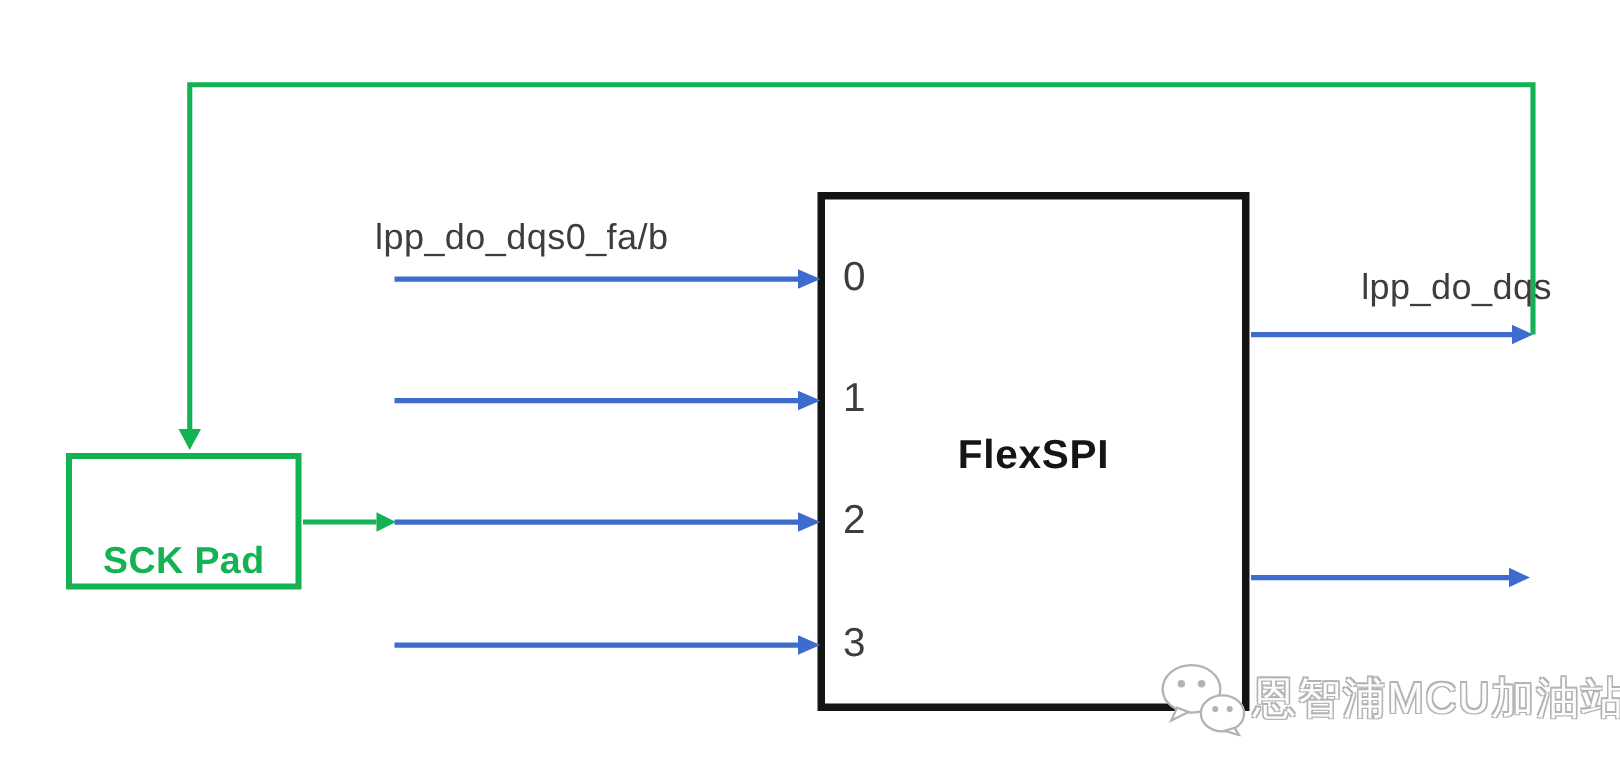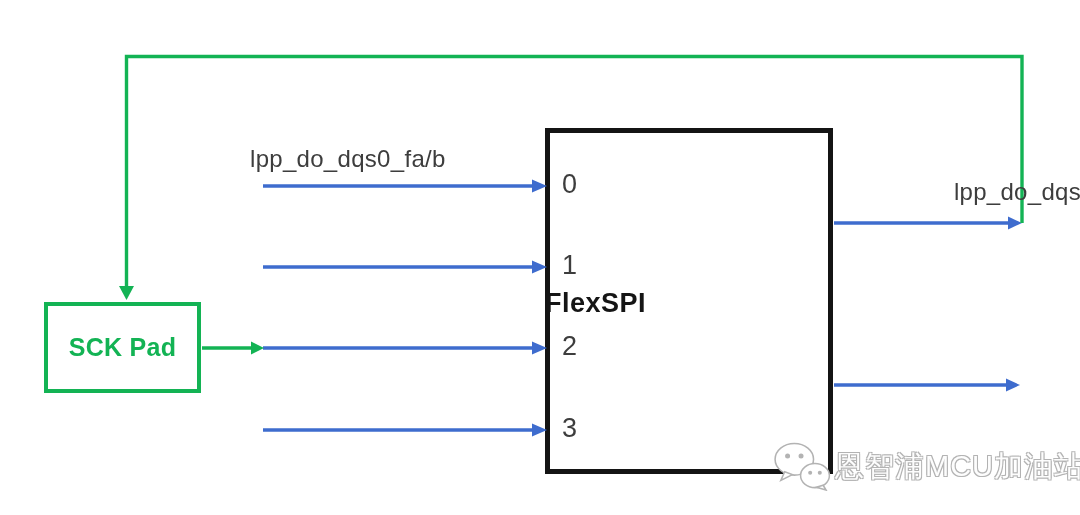--- a/index.html
+++ b/index.html
@@ -11,45 +11,45 @@
   .blue-line{stroke:var(--blue);stroke-width:3.5;fill:none;}
   .blue-head{fill:var(--blue);stroke:none;}
   .green-line{stroke:var(--green);stroke-width:3.4;fill:none;}
   .green-head{fill:var(--green);stroke:none;}
 
   .flexspi-box{
     position:absolute;left:545px;top:128px;width:288px;height:346px;
     box-sizing:border-box;border:5px solid var(--box-border);background:#ffffff;z-index:1;
   }
   .flexspi-label{
-    position:absolute;left:545px;top:288px;width:288px;
+    position:absolute;left:545px;top:288px;width:288px;text-align:center;
     font-size:27px;font-weight:bold;color:#151515;letter-spacing:.5px;z-index:3;
   }
   .port-num{
     position:absolute;left:562px;width:34px;height:34px;
     font-size:27px;color:var(--label-text);z-index:3;
   }
   .port-0{top:169px;} .port-1{top:250px;} .port-2{top:331px;} .port-3{top:413px;}
 
   .in-label{
     position:absolute;left:250px;width:285px;text-align:left;
     font-size:24px;color:var(--label-text);z-index:3;letter-spacing:.3px;
   }
   .in-0{top:145px;} .in-1{top:226px;} .in-2{top:307px;} .in-3{top:389px;}
 
   .out-label{
-    position:absolute;left:861px;width:220px;text-align:right;
+    position:absolute;left:861px;width:220px;text-align:center;
     font-size:24px;color:var(--label-text);z-index:3;letter-spacing:.3px;
   }
   .out-0{top:178px;} .out-1{top:340px;}
 
   .sck-pad{
     position:absolute;left:44px;top:302px;width:157px;height:91px;
     box-sizing:border-box;border:4px solid var(--green);background:#ffffff;
-    display:flex;align-items:center;justify-content:center;z-index:3;
+    display:flex;align-items:flex-end;justify-content:center;z-index:3;
   }
   .sck-pad-label{font-size:25px;font-weight:bold;color:var(--green);letter-spacing:.3px;}
 
   .watermark{
     position:absolute;left:773px;top:441px;display:flex;align-items:center;z-index:5;
   }
   .wm-icon{width:58px;height:50px;flex:0 0 auto;margin-right:4px;}
   .wm-bubble{fill:#ffffff;stroke:var(--watermark-gray);stroke-width:1.6;}
   .wm-eye{fill:var(--watermark-gray);stroke:none;}
   .wm-text{

